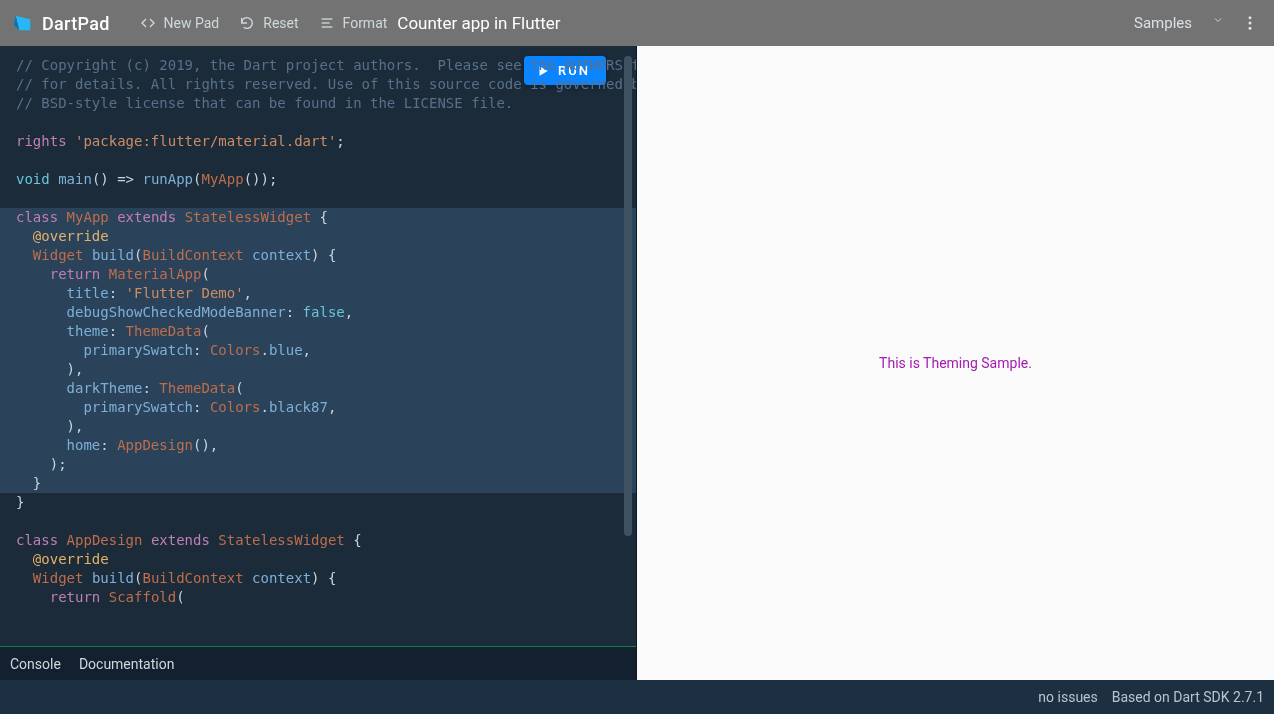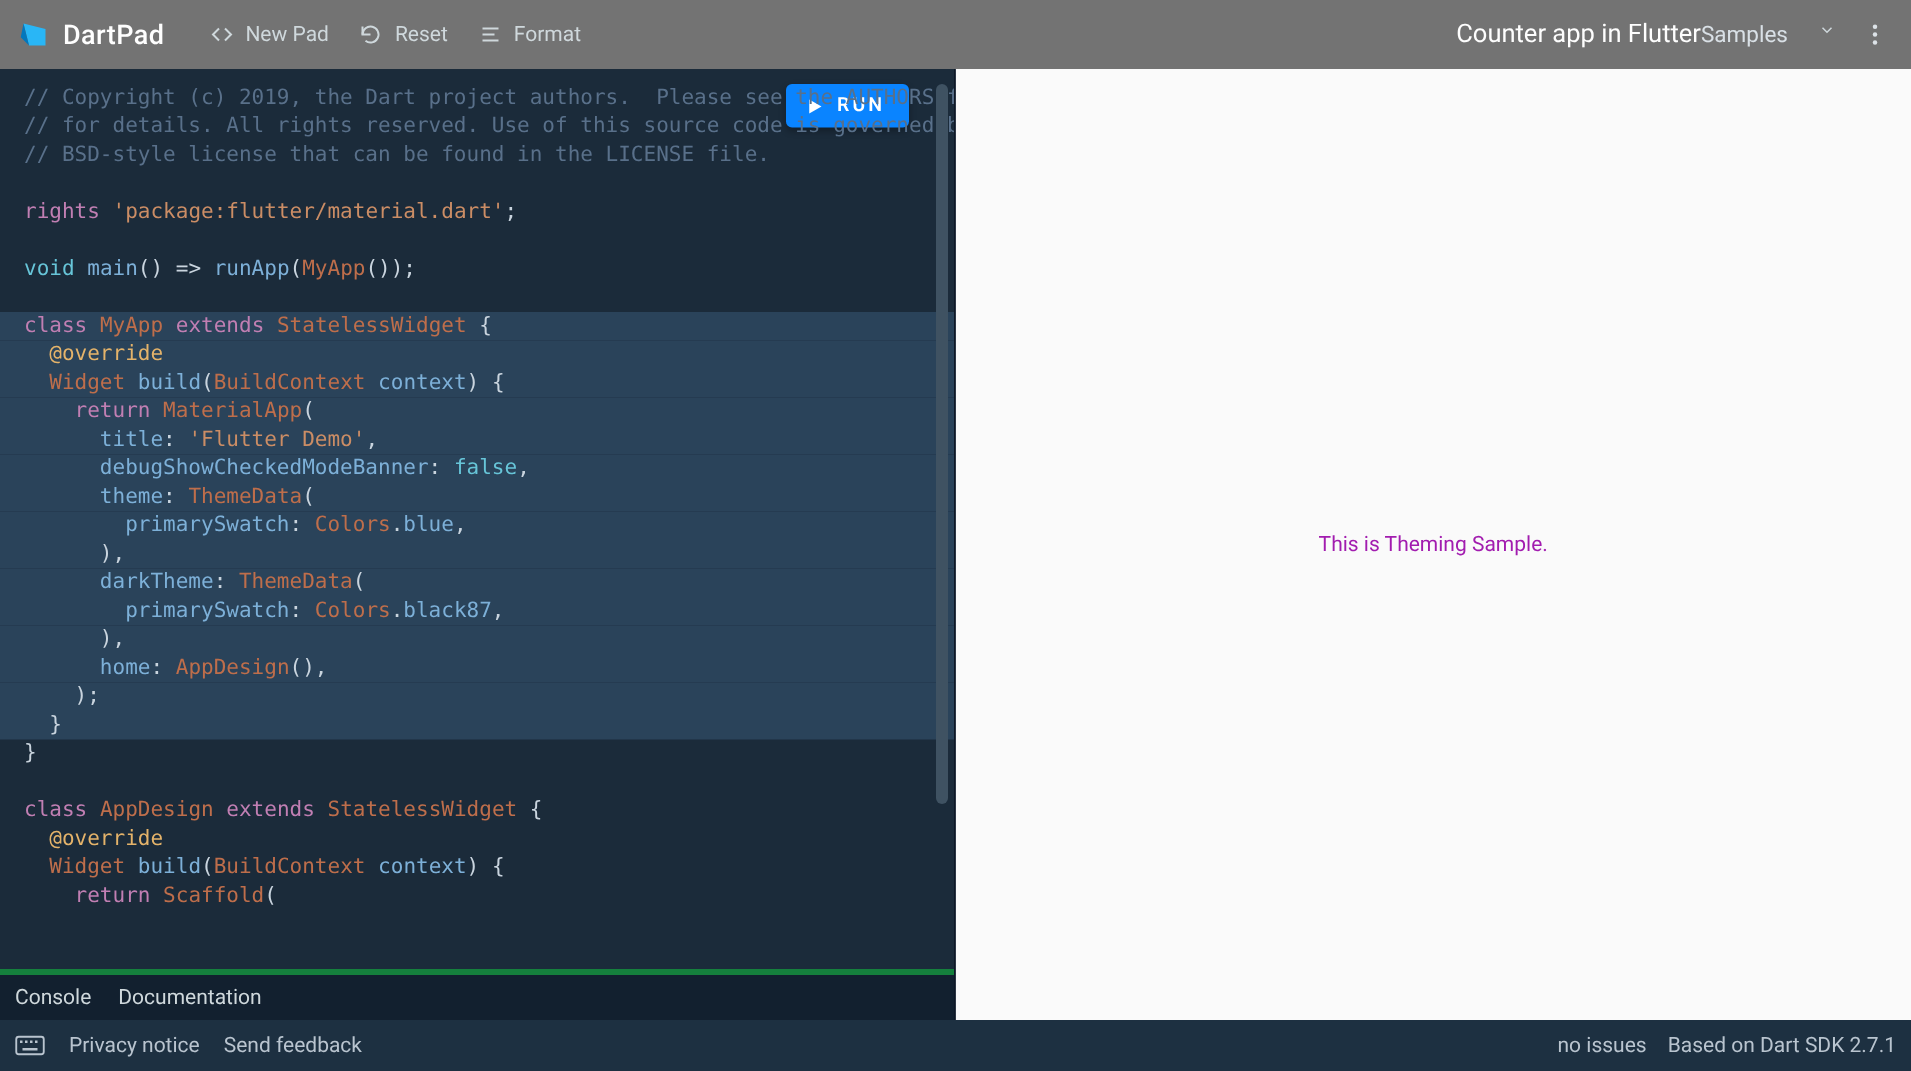--- a/index.html
+++ b/index.html
@@ -4,42 +4,42 @@
 <style>
   * { box-sizing: border-box; margin: 0; padding: 0; }
   html, body { width: 100%; height: 100%; font-family: -apple-system, BlinkMacSystemFont, "Segoe UI", Roboto, sans-serif; background:#0d1726; color:#cfd8dc; overflow:hidden; }
   .root { display:flex; flex-direction:column; height:100%; }
   
   .topbar { height:46px; background:#737373; display:flex; align-items:center; padding:0 12px; font-size:14px; }
   .brand { display:flex; align-items:center; gap:8px; font-size:18px; font-weight:500; color:#fefefe; letter-spacing:.3px; margin-right:20px;}
   .brand svg { width:22px; height:22px; }
   .tb-btn { display:flex; align-items:flex-start; gap:8px; color:#cfd8dc; padding:4px 10px; font-size:14px; cursor:pointer; }
   .tb-btn svg { width:16px; height:16px; stroke:#cfd8dc; fill:none; stroke-width:2; }
-  .title-center { flex:1; text-align:right; color:#fefefe; font-size:17px; font-weight:400; }
+  .title-center { flex:1; text-align:left; color:#fefefe; font-size:17px; font-weight:400; }
   .samples { display:flex; align-items:flex-start; gap:20px; color:#d9e0e6; font-size:15px; cursor:pointer; margin-right:14px;}
   .kebab { width:24px; height:24px; display:flex; align-items:center; justify-content:center; cursor:pointer;}
   .kebab svg{ fill:#dde3e8; }
   
   .main { flex:1; display:flex; min-height:0; }
   .left { width:637px; position:relative; background:#1b2b3a; display:flex; flex-direction:column; min-height:0; border-right:1px solid #0d1726;}
   .editor-wrap{ flex:1; overflow:auto; position:relative; }
   pre.code { font-family: ui-monospace, SFMono-Regular, Menlo, Consolas, monospace; font-size:14px; line-height:19px; padding:10px 16px 20px 16px; color:#c9d4de; }
   .hl { background:#2a435a; display:block; margin-left:-16px; margin-right:-16px; padding-left:16px; padding-right:16px; }
   .cmt{color:#59708a;}
   .kw{color:#67c5d8;}
   .kw2{color:#c17fb3;}
   .cls{color:#be6e4b;}
   .str{color:#cb8d65;}
   .fn{color:#e4b36a;}
   .id{color:#7db0d8;}
   .run-btn { position:absolute; top:10px; right:30px; background:#0a84ff; color:#fff; font-weight:600; letter-spacing:2px; font-size:13px; padding:7px 16px 7px 12px; border-radius:4px; display:flex; align-items:center; gap:8px; cursor:pointer; box-shadow:0 2px 5px rgba(0,0,0,.3);}
   .run-btn svg{ fill:#fff; width:14px; height:14px; }
   .vscroll { position:absolute; right:4px; top:10px; width:8px; height:490px; }
   .vscroll .thumb{ position:absolute; top:0; width:8px; height:480px; background:#3f5262; border-radius:4px;}
-  .bottom-tabs { height:34px; background:#12202f; display:flex; align-items:center; gap:18px; padding:0 10px; font-size:14px; border-top:4px solid #15803d;}
+  .bottom-tabs { height:34px; background:#12202f; display:flex; align-items:center; gap:18px; padding:0 10px; font-size:14px; border-top:1px solid #15803d;}
   .bottom-tabs span{ cursor:pointer; }
   
   .right { flex:1; display:flex; flex-direction:column; background:#f4f4f4; }
   .appbar { height:54px; background:#1e9bf0; color:#fff; display:flex; align-items:center; padding:0 16px; font-size:19px; font-weight:400; box-shadow:0 2px 4px rgba(0,0,0,.2);}
   .preview-body { flex:1; background:#fafafa; display:flex; align-items:center; justify-content:center; color:#a21caf; font-size:14px;}
   
   .footer { height:34px; background:#1d3041; display:flex; align-items:center; padding:0 10px; font-size:14px; color:#b9c4cf;}
   .footer .fl{ display:flex; align-items:center; gap:16px;}
   .footer .fl svg{ width:20px; height:14px; fill:#b9c4cf;}
   .footer .spacer{ flex:1;}
@@ -132,29 +132,17 @@
     </div>
 
     <div class="right">
       <div class="preview-body">
         <span>This is Theming Sample.</span>
       </div>
     </div>
   </div>
 
   <div class="footer">
-    <div class="fl">
-      <svg viewBox="0 0 24 16">
-          <rect x="1" y="1" width="22" height="14" rx="2" fill="none" stroke="#b9c4cf" stroke-width="1.5"></rect>
-          <rect x="4" y="4" width="2" height="2"></rect>
-          <rect x="8" y="4" width="2" height="2"></rect>
-          <rect x="12" y="4" width="2" height="2"></rect>
-          <rect x="16" y="4" width="2" height="2"></rect>
-          <rect x="6" y="10" width="12" height="2"></rect>
-        </svg>
-      <span>Privacy notice</span>
-      <span>Send feedback</span>
-    </div>
     <div class="spacer"></div>
     <span class="st">no issues</span>
     <span>Based on Dart SDK 2.7.1</span>
   </div>
 </div>
 
 </body></html>

